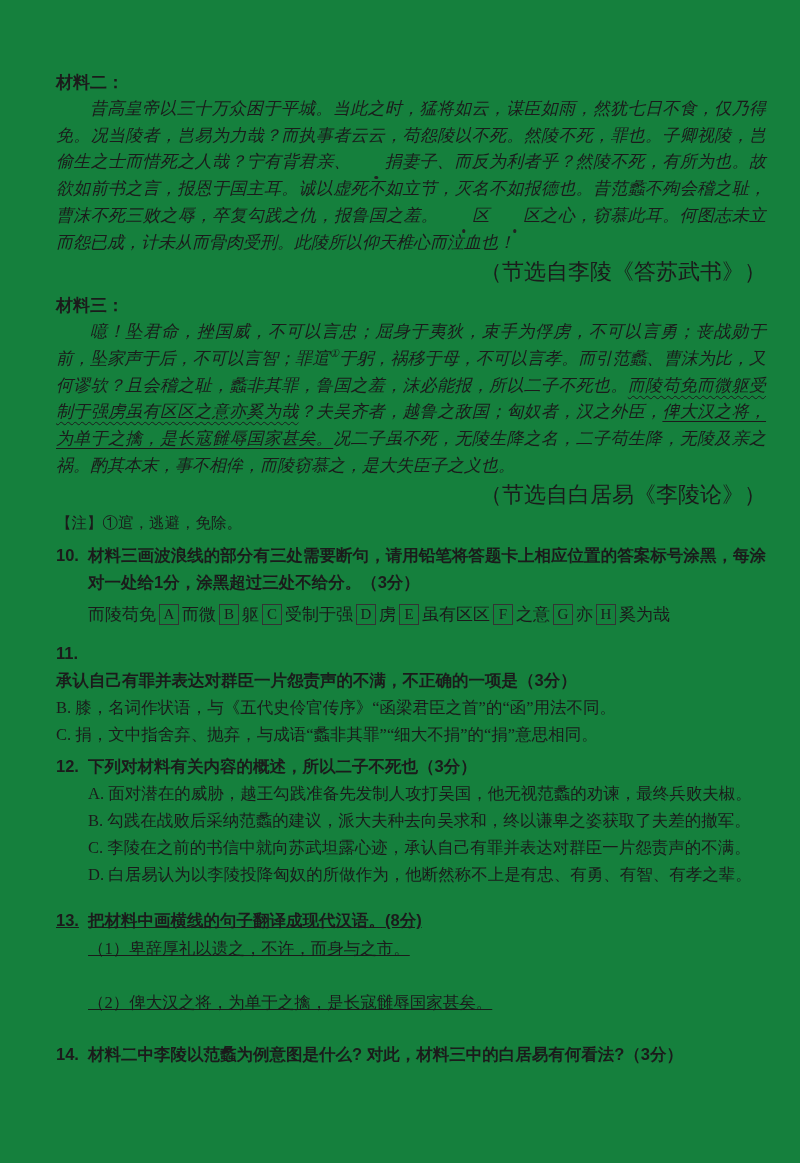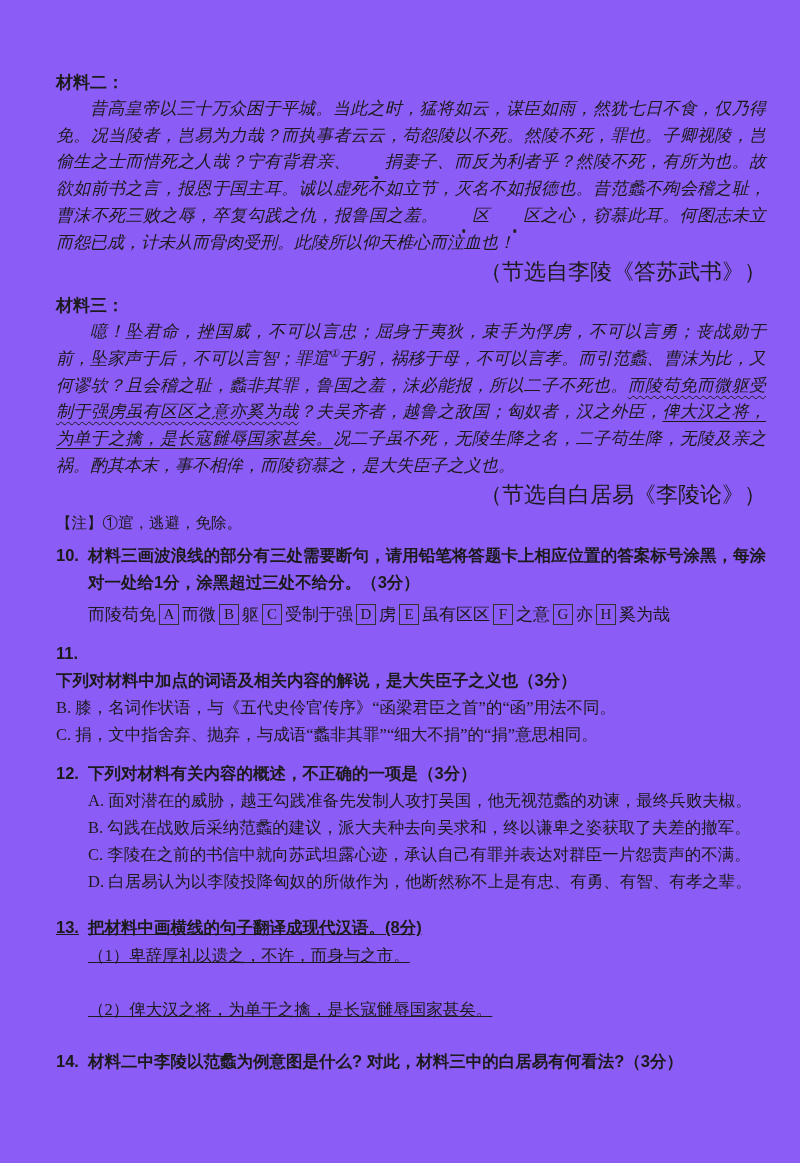--- a/index.html
+++ b/index.html
@@ -1,41 +1,41 @@
 <!DOCTYPE html>
 <html><head>
 <meta charset="utf-8">
 <style>
   html,body{margin:0;padding:0;background:#ffffff;}
   .page{
     position:relative;
     width:800px;height:1163px;
     box-sizing:border-box;
-    background:#8b5cf6;
+    background:#15803d;
     color:#1b1b1b;
     font-family:"Liberation Serif","DejaVu Serif",serif;
     padding:72px 34px 4px 56px;
     overflow:hidden;
   }
   .mat-heading{
     font-size:17px;font-weight:700;line-height:22px;margin:0 0 2px 0;
     font-family:"Liberation Sans","DejaVu Sans",sans-serif;
   }
   .passage{
     font-size:17px;line-height:26.7px;margin:0;
     text-align:justify;text-indent:2em;font-style:italic;
   }
   .source{
     font-size:22px;line-height:26px;margin:3px 0 0 0;text-align:right;
   }
   .mat3{margin-top:10px;}
   .note{font-size:15.5px;line-height:24px;margin:3px 0 0 0;}
   .question{display:flex;margin-top:7px;font-size:16.5px;line-height:27px;}
   .q11{margin-top:12px;flex-direction:column;}
-  .q12{margin-top:12px;}
+  .q12{margin-top:5px;}
   .q13{margin-top:19px;text-decoration:underline;}
   .q14{margin-top:25px;}
   .qnum{
     width:32px;flex:none;font-weight:600;
     font-family:"Liberation Sans","DejaVu Sans",sans-serif;
   }
   .qbody{flex:1;min-width:0;}
   .qstem{font-weight:600;text-align:justify;font-family:"Liberation Sans","DejaVu Sans",sans-serif;}
   .opt{font-weight:400;text-align:justify;}
   .sentence{margin-top:5px;font-size:17px;}
@@ -98,30 +98,30 @@
     <div class="qnum">10.</div>
     <div class="qbody">
       <div class="qstem">材料三画波浪线的部分有三处需要断句，请用铅笔将答题卡上相应位置的答案标号涂黑，每涂对一处给1分，涂黑超过三处不给分。（3分）</div>
       <div class="sentence"><span>而陵苟免</span><span class="box">A</span><span>而微</span><span class="box">B</span><span>躯</span><span class="box">C</span><span>受制于强</span><span class="box">D</span><span>虏</span><span class="box">E</span><span>虽有区区</span><span class="box">F</span><span>之意</span><span class="box">G</span><span>亦</span><span class="box">H</span><span>奚为哉</span></div>
     </div>
   </div>
 
   <div class="question q11">
     <div class="qnum">11.</div>
     <div class="qbody">
-      <div class="qstem">下列对材料中加点的词语及相关内容的解说，是大失臣子之义也（3分）</div>
+      <div class="qstem">承认自己有罪并表达对群臣一片怨责声的不满，不正确的一项是（3分）</div>
       <div class="opt">B. 膝，名词作状语，与《五代史伶官传序》“函梁君臣之首”的“函”用法不同。</div>
       <div class="opt">C. 捐，文中指舍弃、抛弃，与成语“蠡非其罪”“细大不捐”的“捐”意思相同。</div>
     </div>
   </div>
 
   <div class="question q12">
     <div class="qnum">12.</div>
     <div class="qbody">
-      <div class="qstem">下列对材料有关内容的概述，不正确的一项是（3分）</div>
+      <div class="qstem">下列对材料有关内容的概述，所以二子不死也（3分）</div>
       <div class="opt">A. 面对潜在的威胁，越王勾践准备先发制人攻打吴国，他无视范蠡的劝谏，最终兵败夫椒。</div>
       <div class="opt">B. 勾践在战败后采纳范蠡的建议，派大夫种去向吴求和，终以谦卑之姿获取了夫差的撤军。</div>
       <div class="opt">C. 李陵在之前的书信中就向苏武坦露心迹，承认自己有罪并表达对群臣一片怨责声的不满。</div>
       <div class="opt">D. 白居易认为以李陵投降匈奴的所做作为，他断然称不上是有忠、有勇、有智、有孝之辈。</div>
     </div>
   </div>
 
   <div class="question q13">
     <div class="qnum">13.</div>
     <div class="qbody">

